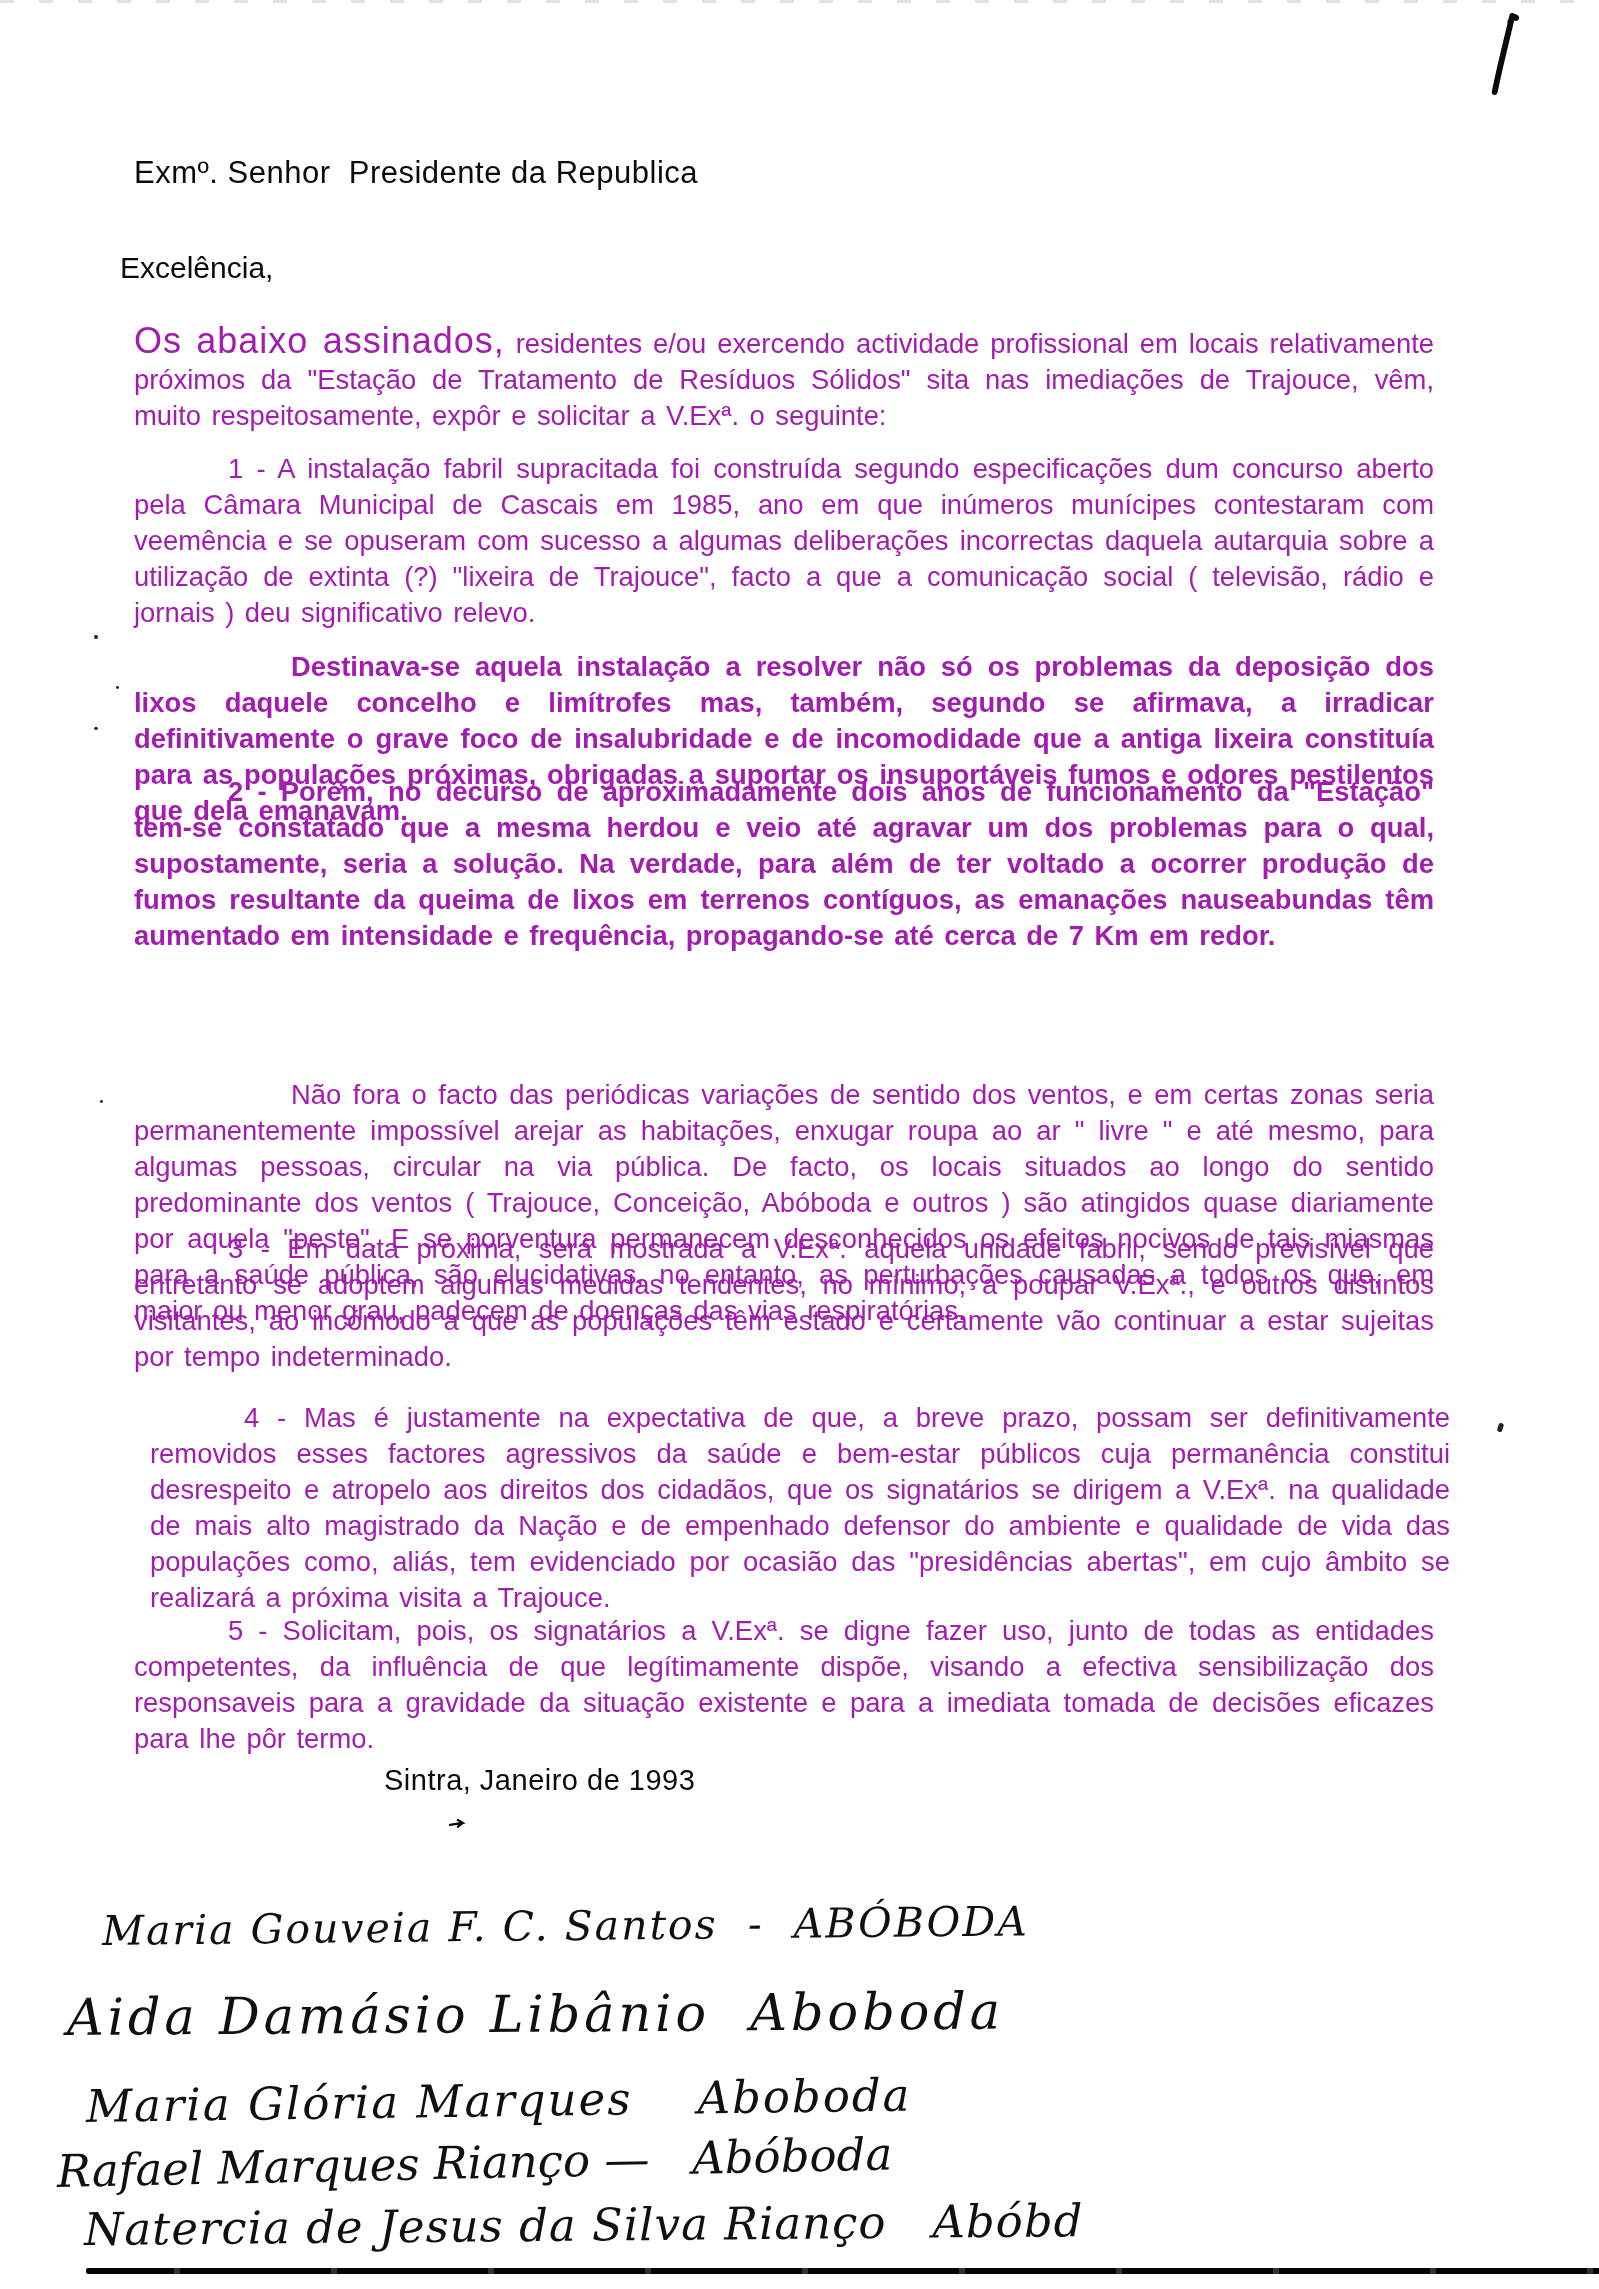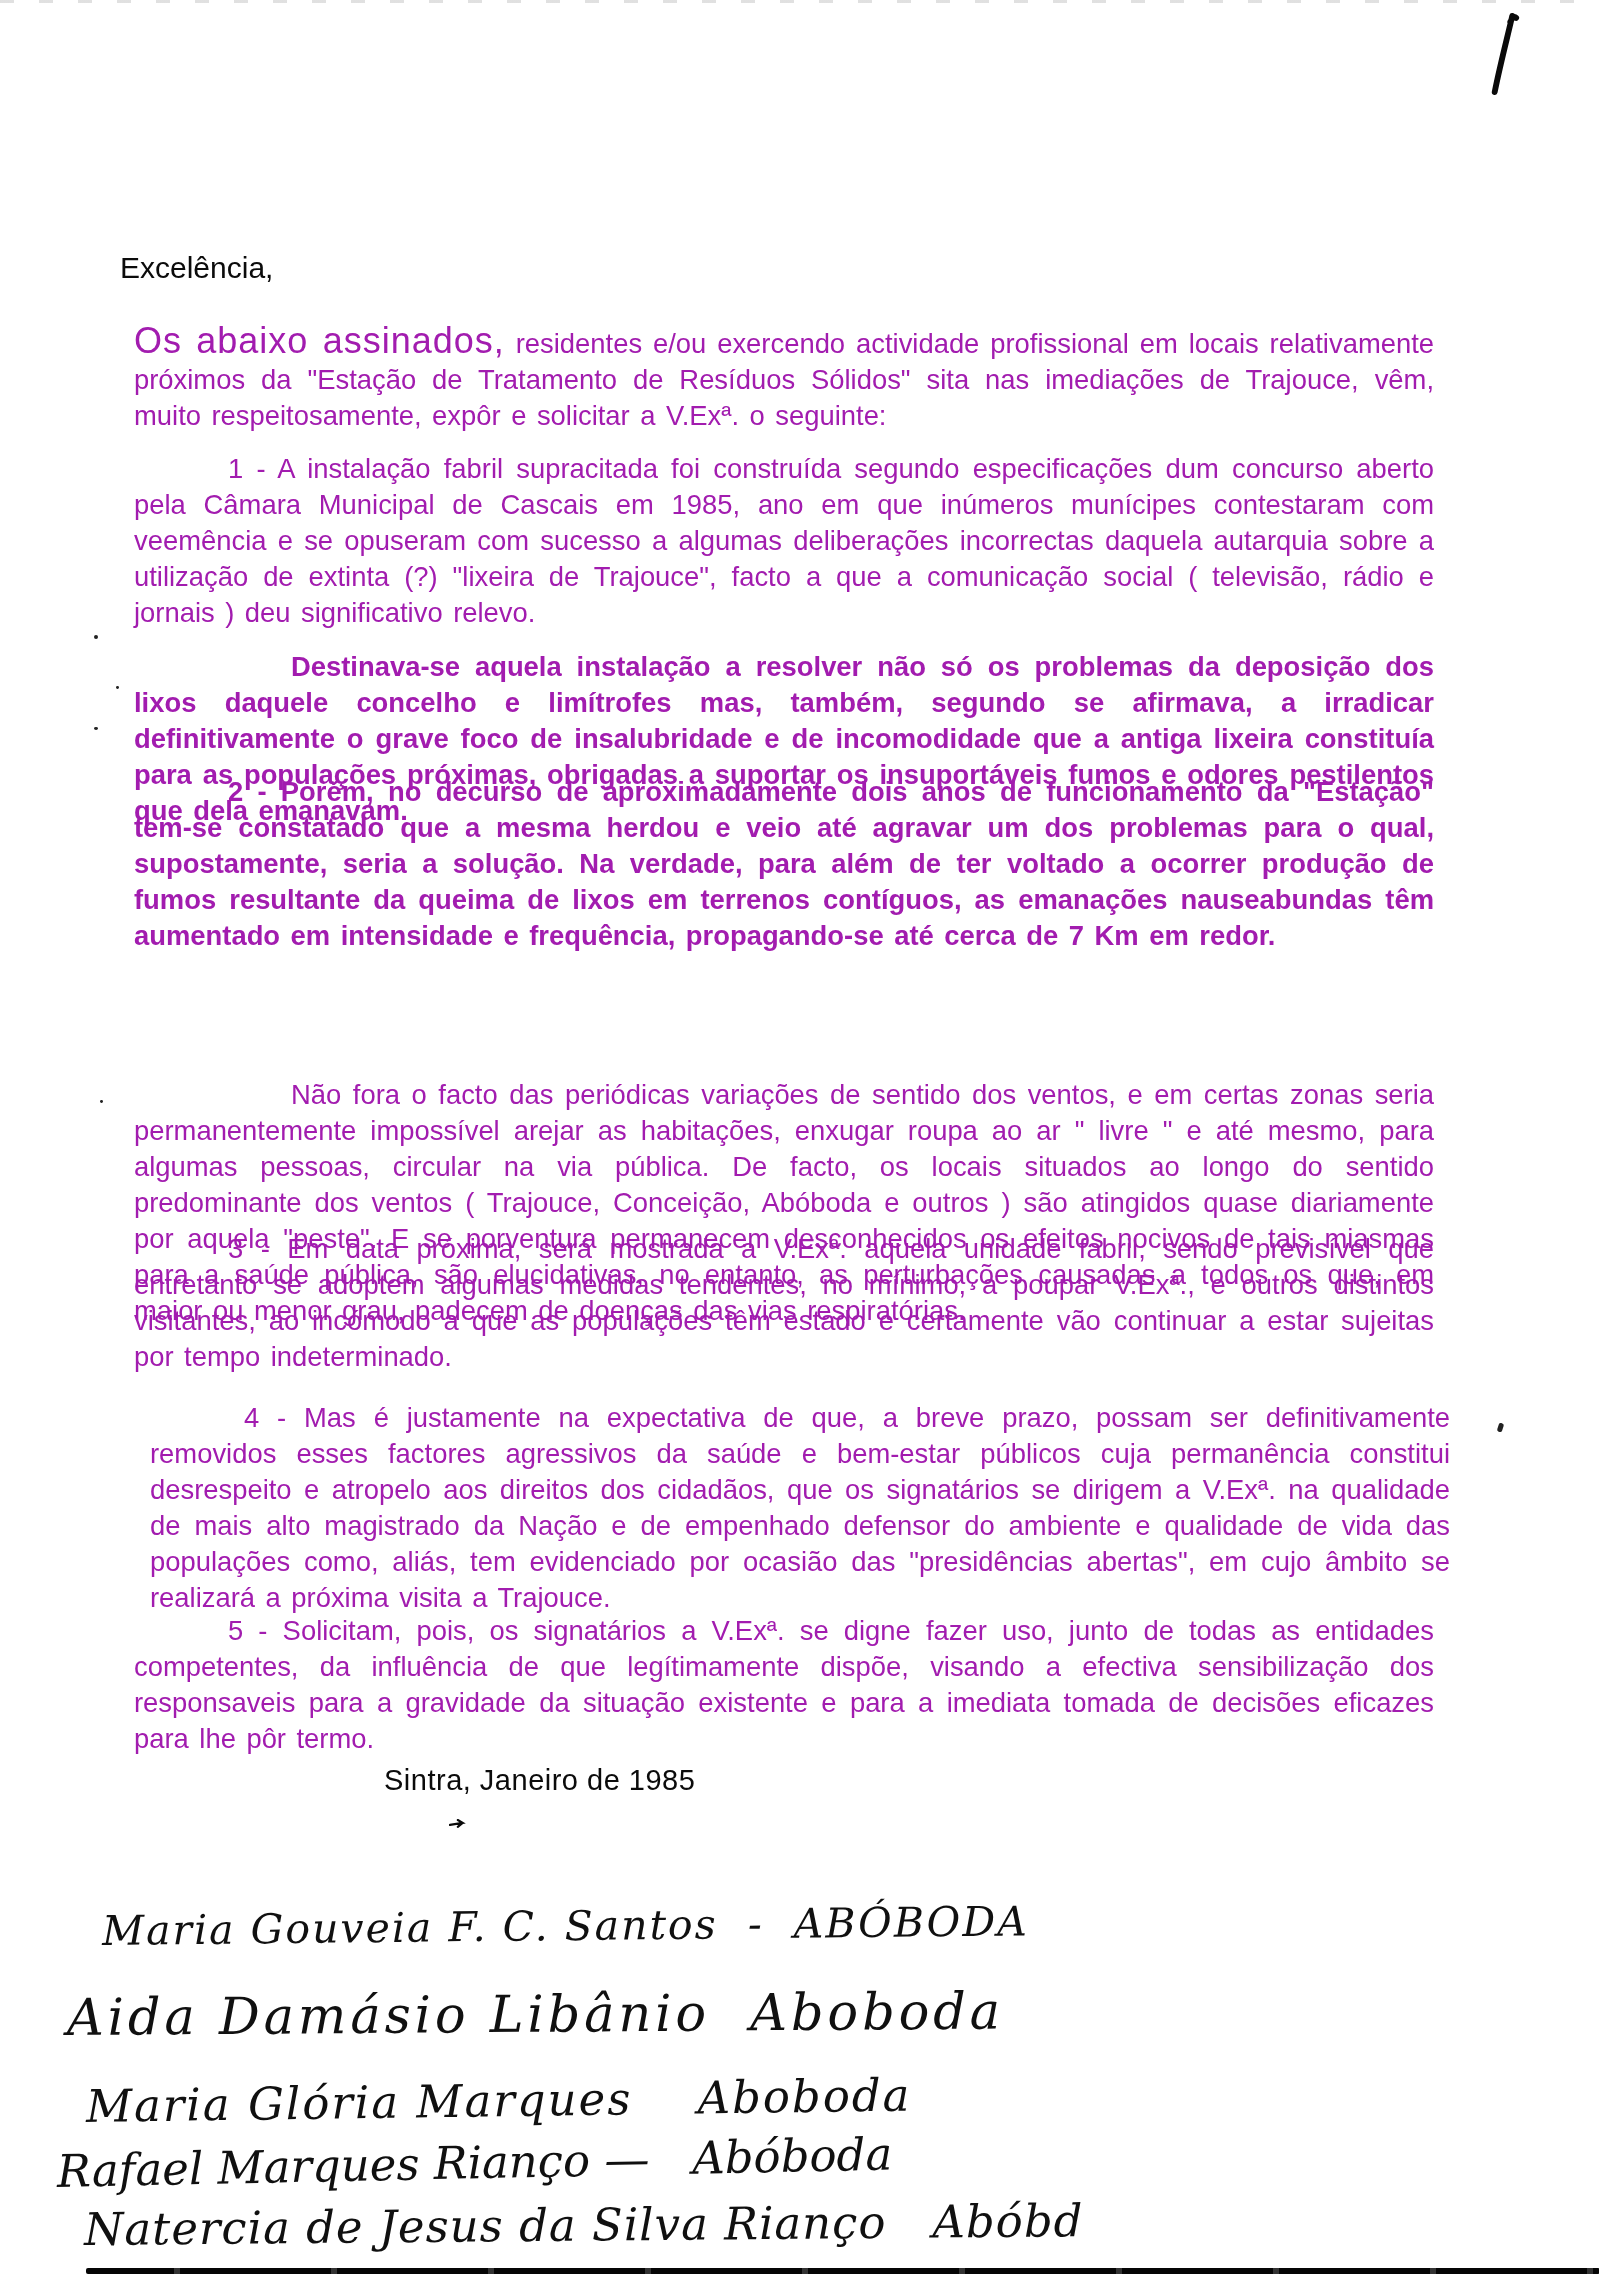--- a/index.html
+++ b/index.html
@@ -86,20 +86,21 @@
 <body>
 
 <div class="page">
 
   <div class="top-edge"></div>
 
   <svg class="pen-mark" viewBox="0 0 40 86" aria-hidden="true">
     <path d="M30 4 C 26 22, 18 52, 12 82 M28 10 C 30 6, 32 4, 34 6" stroke="#0a0a0a" stroke-width="6" fill="none" stroke-linecap="round"></path>
   </svg>
 
+  <div class="recipient">Exmº. Senhor  Presidente da Republica</div>
 
   <div class="salutation">Excelência,</div>
 
   <div class="col para intro">
     <span class="intro-lead">Os abaixo assinados,</span><span> residentes e/ou exercendo actividade profissional em locais relativamente próximos da "Estação de Tratamento de Resíduos Sólidos" sita nas imediações de Trajouce, vêm, muito respeitosamente, expôr e solicitar a V.Exª. o seguinte:</span>
   </div>
 
   <div class="col para p-num pos-p1">1 - A instalação fabril supracitada foi construída segundo especificações dum concurso aberto pela Câmara Municipal de Cascais em 1985, ano em que inúmeros munícipes contestaram com veemência e se opuseram com sucesso a algumas deliberações incorrectas daquela autarquia sobre a utilização de extinta (?) "lixeira de Trajouce", facto a que a comunicação social ( televisão, rádio e jornais ) deu significativo relevo.</div>
 
   <div class="col para p-sub b pos-dest">Destinava-se aquela instalação a resolver não só os problemas da deposição dos lixos daquele concelho e limítrofes mas, também, segundo se afirmava, a irradicar definitivamente o grave foco de insalubridade e de incomodidade que a antiga lixeira constituía para as populações próximas, obrigadas a suportar os insuportáveis fumos e odores pestilentos que dela emanavam.</div>
@@ -107,21 +108,21 @@
   <div class="col para p-num b pos-p2">2 - Porém, no decurso de aproximadamente dois anos de funcionamento da "Estação" tem-se constatado que a mesma herdou e veio até agravar um dos problemas para o qual, supostamente, seria a solução. Na verdade, para além de ter voltado a ocorrer produção de fumos resultante da queima de lixos em terrenos contíguos, as emanações nauseabundas têm aumentado em intensidade e frequência, propagando-se até cerca de 7 Km em redor.</div>
 
   <div class="col para p-sub pos-nf">Não fora o facto das periódicas variações de sentido dos ventos, e  em certas zonas seria permanentemente impossível arejar as habitações, enxugar roupa ao ar " livre " e até mesmo, para algumas pessoas, circular na via pública. De facto, os locais situados ao longo do sentido predominante dos ventos ( Trajouce, Conceição, Abóboda e outros ) são atingidos quase diariamente por aquela "peste". E se porventura permanecem desconhecidos os efeitos nocivos de tais miasmas para a saúde pública, são elucidativas, no entanto, as perturbações causadas a todos os que, em maior ou menor grau, padecem de doenças das vias respiratórias.</div>
 
   <div class="col para p-num pos-p3">3 - Em data próxima, será mostrada a V.Exª. aquela unidade fabril, sendo previsível que entretanto se adoptem algumas medidas tendentes, no mínimo, a poupar V.Exª., e outros distintos visitantes, ao incómodo a que as populações têm estado e certamente vão continuar a estar sujeitas por tempo indeterminado.</div>
 
   <div class="col para p-num pos-p4">4 - Mas é justamente na expectativa de que, a breve prazo, possam ser definitivamente removidos esses factores agressivos da saúde e bem-estar públicos cuja permanência constitui desrespeito e atropelo aos direitos dos cidadãos, que os signatários se dirigem a V.Exª. na qualidade de mais alto magistrado da Nação e de empenhado defensor do ambiente e qualidade de vida das populações como, aliás, tem evidenciado por ocasião das "presidências abertas", em cujo âmbito se realizará a próxima visita a Trajouce.</div>
 
   <div class="col para p-num pos-p5">5 - Solicitam, pois, os signatários a V.Exª. se digne fazer uso, junto de todas as entidades competentes, da influência de que legítimamente dispõe, visando a efectiva sensibilização dos responsaveis para a gravidade da situação existente e para a imediata tomada de decisões eficazes para lhe pôr termo.</div>
 
-  <div class="dateline">Sintra, Janeiro de 1985</div>
+  <div class="dateline">Sintra, Janeiro de 1993</div>
 
   <svg class="date-mark" viewBox="0 0 18 10" aria-hidden="true">
     <path d="M1 6 L14 4 L9 1 M14 4 L9 8" stroke="#0a0a0a" stroke-width="2.2" fill="none" stroke-linecap="round"></path>
   </svg>
 
   <div class="sig sig1">Maria Gouveia F. C. Santos  -  ABÓBODA</div>
   <div class="sig sig2">Aida Damásio Libânio  Aboboda</div>
   <div class="sig sig3">Maria Glória Marques    Aboboda</div>
   <div class="sig sig4">Rafael Marques Rianço —   Abóboda</div>
   <div class="sig sig5">Natercia de Jesus da Silva Rianço   Abóbd</div>

